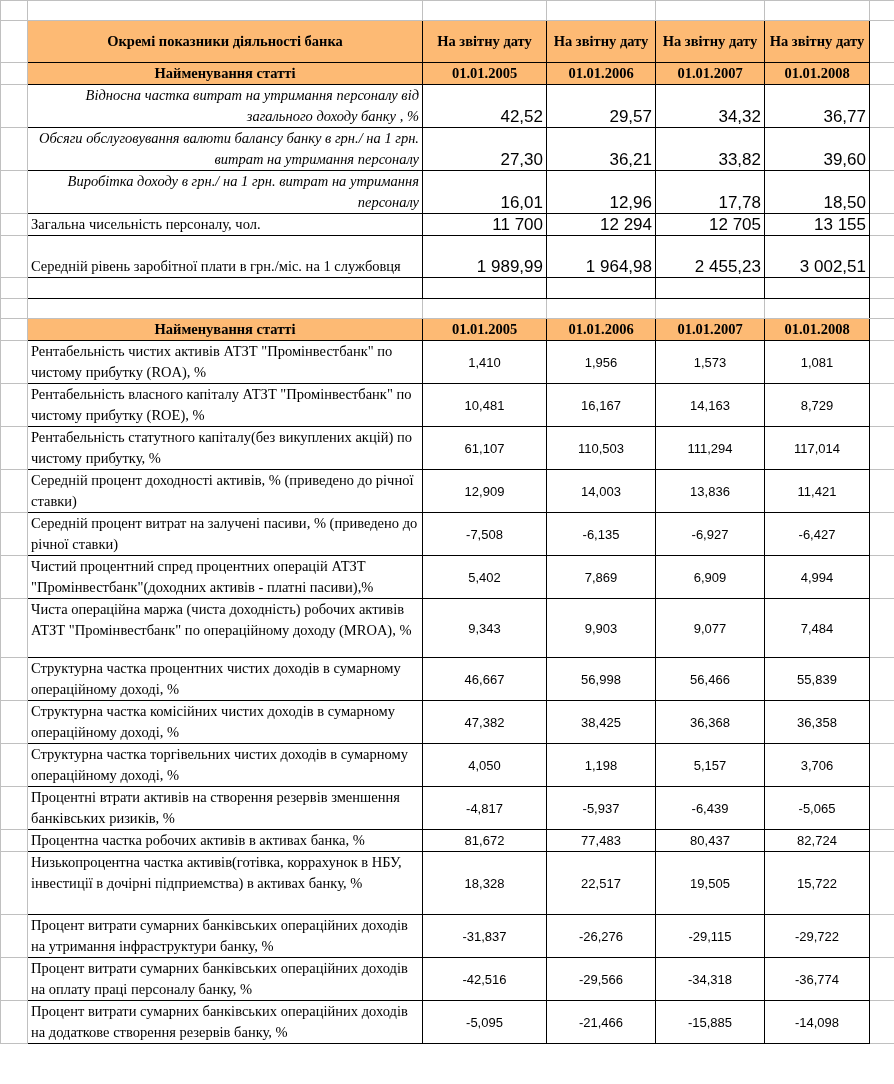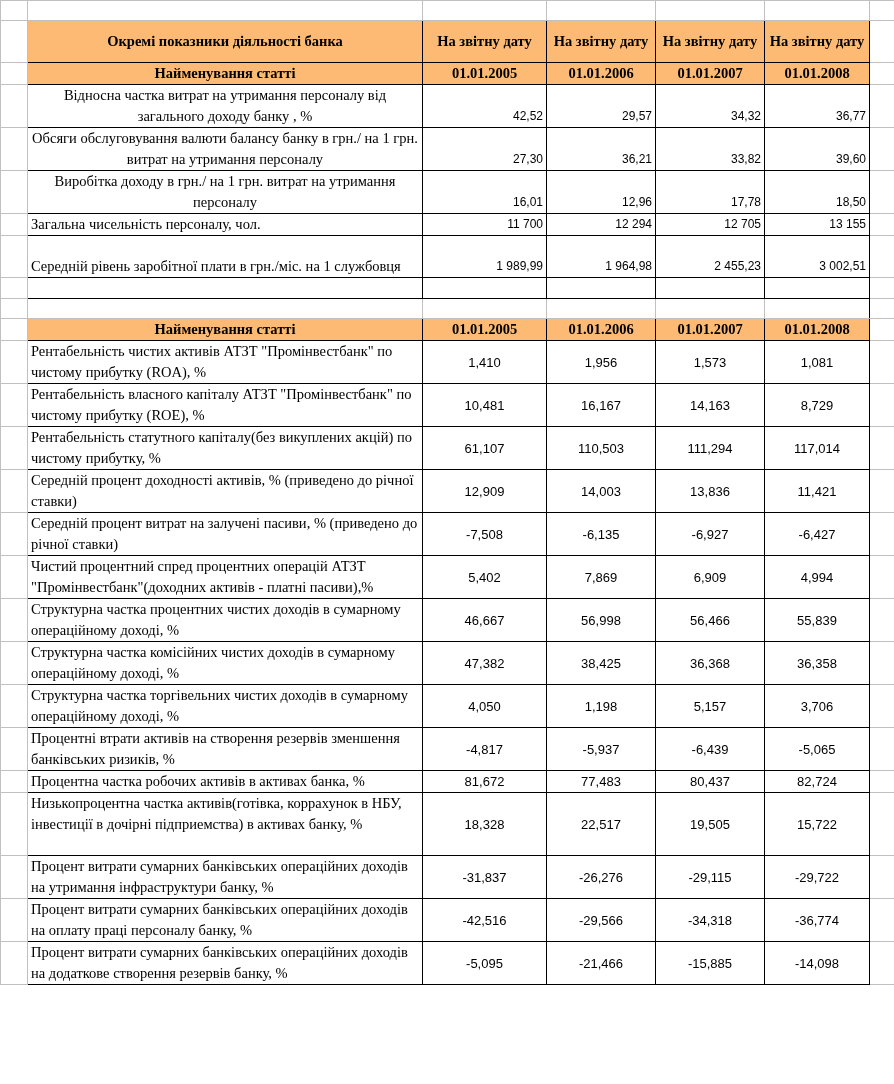--- a/index.html
+++ b/index.html
@@ -3,23 +3,23 @@
 <meta charset="utf-8">
 <style>
   html, body { margin: 0; padding: 0; background: #ffffff; }
   body { width: 894px; height: 1084px; overflow: hidden; position: relative;
          font-family: "Liberation Serif", "DejaVu Serif", serif; color: #000; }
   .sheet { position: absolute; left: 0; top: 0; width: 894px; border-collapse: collapse; table-layout: fixed; }
   .sheet td { border: 1px solid #c0c0c0; padding: 0 3px; font-size: 14.5px; line-height: 21px;
               overflow: hidden; vertical-align: bottom; white-space: normal; }
   .sheet td.b { border: 1px solid #000; }
   .sheet td.hdr { background: #fdba74; font-weight: bold; text-align: center; vertical-align: middle; }
-  .sheet td.num { text-align: right; font-family: "Liberation Sans", "DejaVu Sans", sans-serif; font-size: 12px; }
+  .sheet td.num { text-align: right; font-family: "Liberation Sans", "DejaVu Sans", sans-serif; font-size: 17px; }
   .sheet td.numc { text-align: center; vertical-align: middle; font-family: "Liberation Sans", "DejaVu Sans", sans-serif; font-size: 13px; }
-  .sheet td.lbl-c { text-align: center; }
+  .sheet td.lbl-c { text-align: right; font-style: italic; }
   .sheet td.lbl-l { text-align: left; vertical-align: top; }
   .sheet td.lbl-lb { text-align: left; vertical-align: bottom; }
 </style>
 </head>
 <body>
 
 <table class="sheet">
   <colgroup>
     <col style="width:27px">
       <col style="width:395px">
@@ -181,20 +181,29 @@
       </tr>
       <tr style="height: 42px;">
         <td></td>
         <td class="b lbl-l">Чистий процентний спред процентних операцій АТЗТ "Промінвестбанк"(доходних активів - платні пасиви),%</td>
         <td class="b numc">5,402</td>
         <td class="b numc">7,869</td>
         <td class="b numc">6,909</td>
         <td class="b numc">4,994</td>
         <td></td>
       </tr>
+      <tr style="height: 59px;">
+        <td></td>
+        <td class="b lbl-l">Чиста операційна маржа (чиста доходність) робочих активів АТЗТ "Промінвестбанк" по операційному доходу (MROA), %</td>
+        <td class="b numc">9,343</td>
+        <td class="b numc">9,903</td>
+        <td class="b numc">9,077</td>
+        <td class="b numc">7,484</td>
+        <td></td>
+      </tr>
       <tr style="height: 41px;">
         <td></td>
         <td class="b lbl-l">Структурна частка процентних чистих доходів в сумарному операційному доході, %</td>
         <td class="b numc">46,667</td>
         <td class="b numc">56,998</td>
         <td class="b numc">56,466</td>
         <td class="b numc">55,839</td>
         <td></td>
       </tr>
       <tr style="height: 42px;">

